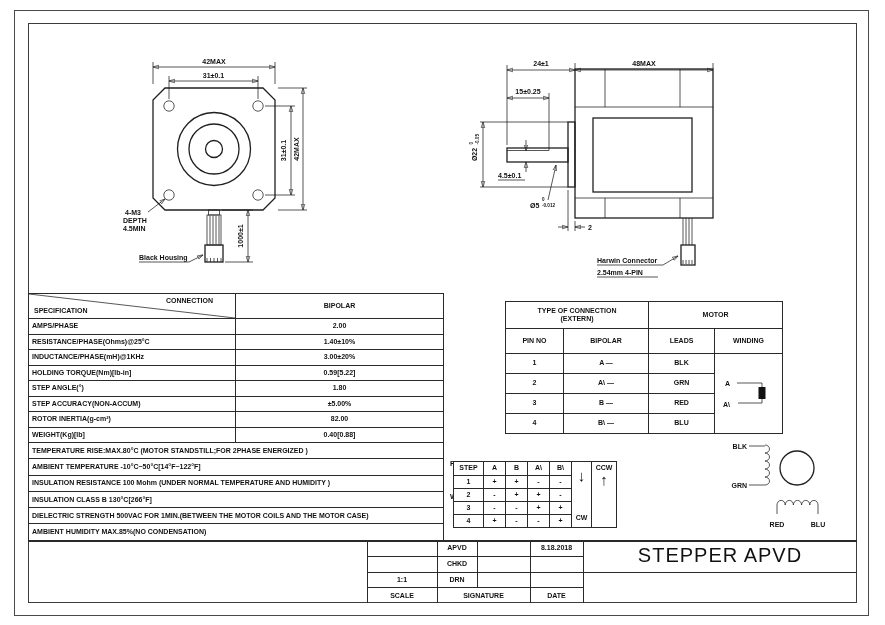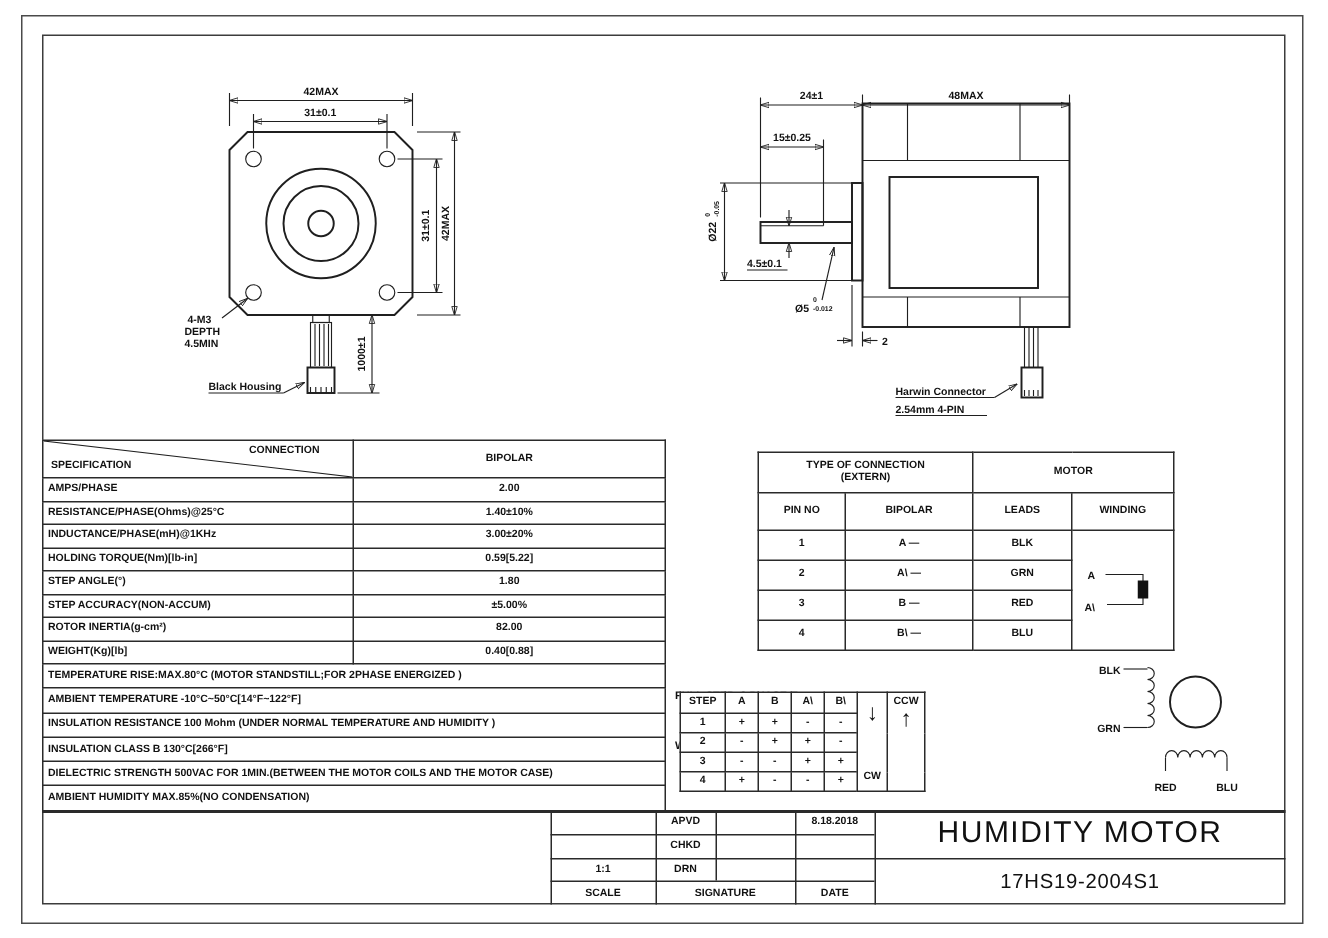--- a/index.html
+++ b/index.html
@@ -429,16 +429,15 @@
 
 
     <div class="tb-cell" style="left:339px; top:31.5px; width:70px; height:15.75px;">1:1</div>
     <div class="tb-cell" style="left:339px; top:47.25px; width:70px; height:15.75px;">SCALE</div>
     <div class="tb-cell" style="left:409px; top:0; width:40px; height:15.75px;">APVD</div>
     <div class="tb-cell" style="left:409px; top:15.75px; width:40px; height:15.75px;">CHKD</div>
     <div class="tb-cell" style="left:409px; top:31.5px; width:40px; height:15.75px;">DRN</div>
     <div class="tb-cell" style="left:409px; top:47.25px; width:93px; height:15.75px;">SIGNATURE</div>
     <div class="tb-cell" style="left:502px; top:0; width:53px; height:15.75px;">8.18.2018</div>
     <div class="tb-cell" style="left:502px; top:47.25px; width:53px; height:15.75px;">DATE</div>
-    <div class="tb-cell product-title" style="left:555px; top:0; width:274px; height:31.5px;">HUMIDITY MOTOR</div>
-    <div class="tb-cell model-title" style="left:555px; top:31.5px; width:274px; height:31.5px;">17HS19-2004S1</div>
+    <div class="tb-cell product-title" style="left:555px; top:0; width:274px; height:31.5px;">STEPPER APVD</div>
   </div>
 </div>
 
 </body></html>

